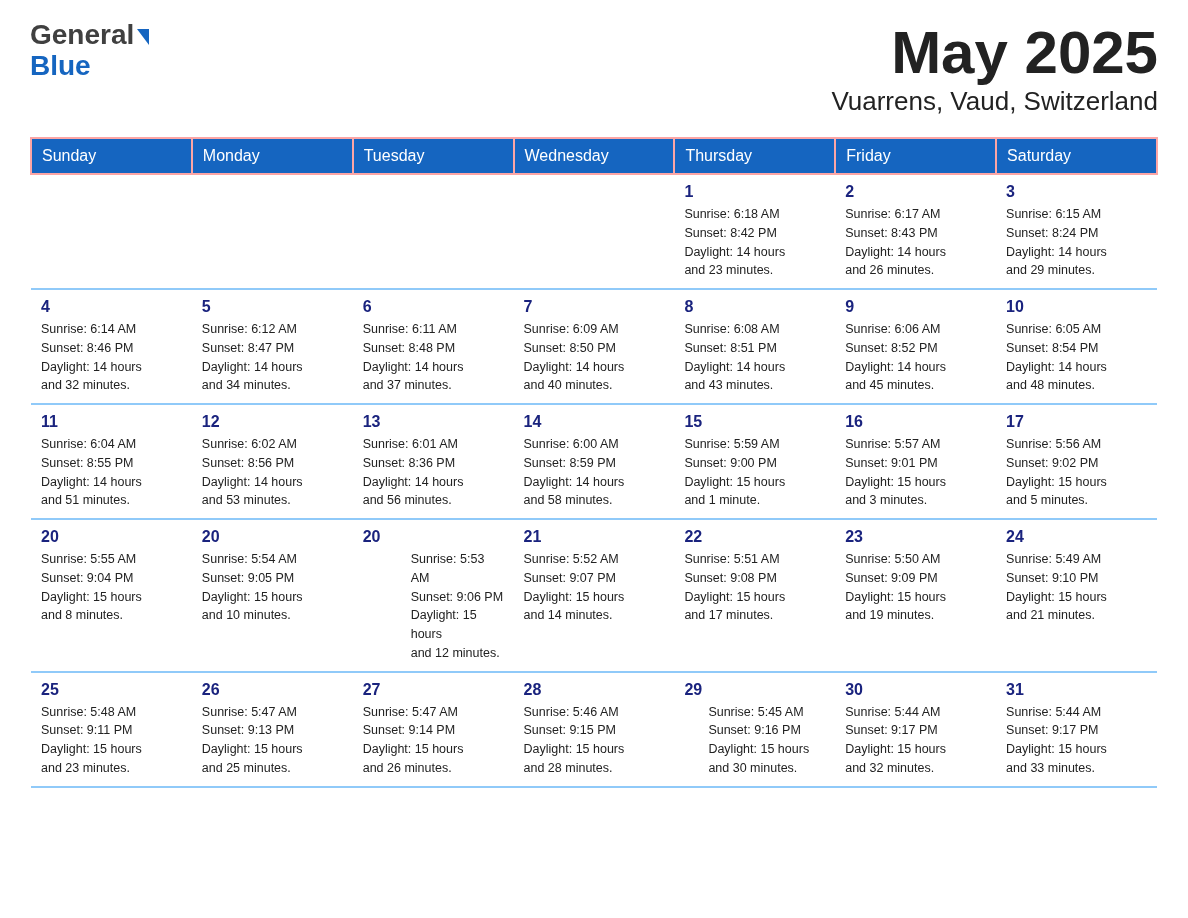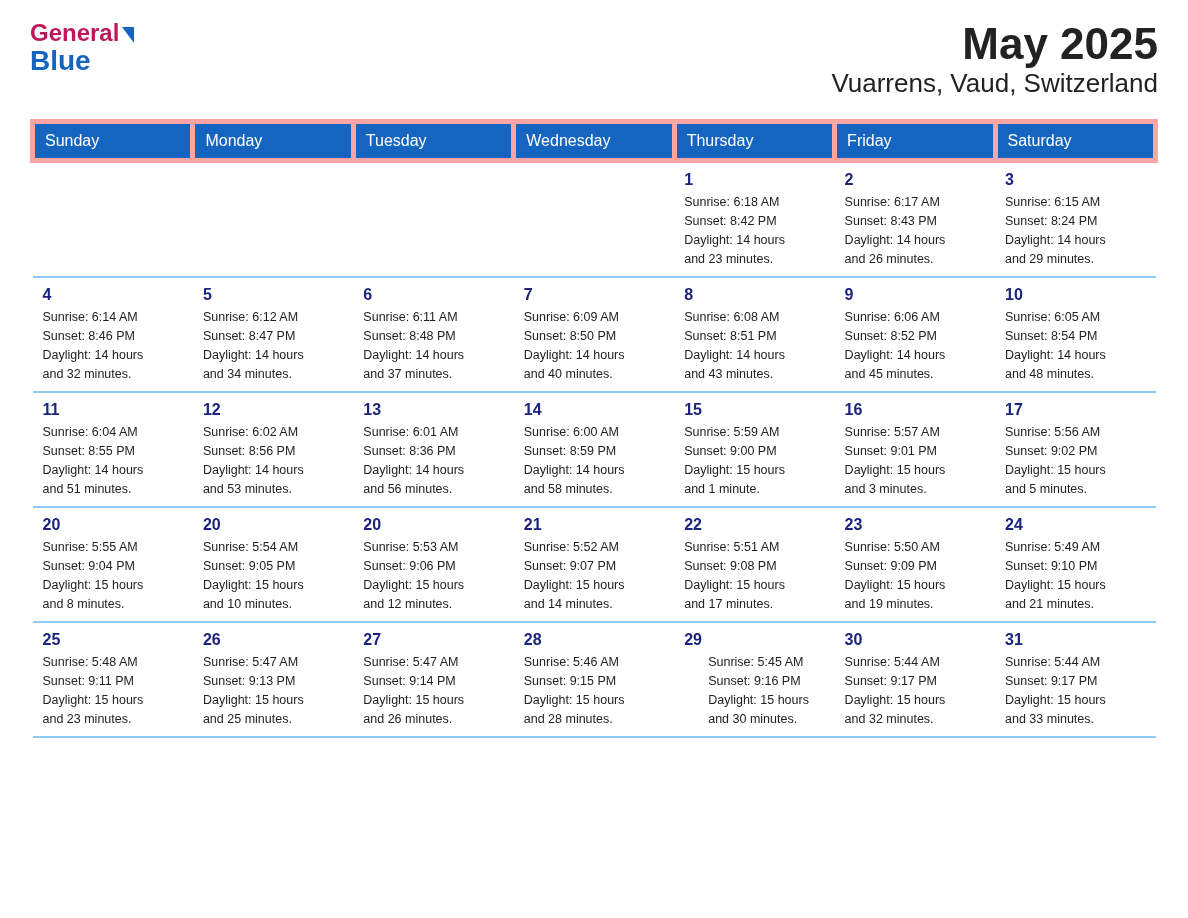--- a/index.html
+++ b/index.html
@@ -14,34 +14,34 @@
       justify-content: space-between;
       align-items: flex-start;
       margin-bottom: 20px;
     }
     .logo {
       display: flex;
       flex-direction: column;
       align-items: flex-start;
     }
     .logo-text {
-      font-size: 24px;
+      font-size: 28px;
       font-weight: bold;
-      color: #be185d;
+      color: #404040;
       line-height: 1.1;
     }
     .logo-line {
       display: flex;
       align-items: center;
     }
     .title-block {
       text-align: right;
     }
     .month-title {
-      font-size: 44px;
+      font-size: 60px;
       font-weight: bold;
       color: #222;
       line-height: 1.1;
     }
     .location {
       font-size: 26px;
       color: #222;
     }
     .calendar {
       width: 100%;
@@ -49,21 +49,21 @@
     }
     .calendar thead tr {
       background-color: #1565c0;
     }
     .calendar thead th {
       color: #fff;
       font-size: 16px;
       font-weight: normal;
       padding: 8px 10px;
       text-align: left;
-      border: 5px solid #fca5a5;
+      border: 2px solid #fca5a5;
     }
     .calendar tbody tr {
       border-bottom: 2px solid #90caf9;
     }
     .calendar tbody td {
       vertical-align: top;
       padding: 8px 10px;
       font-size: 13px;
       color: #222;
       border: none;
@@ -256,21 +256,21 @@
         </td>
         <td>
           <span class="day-number">20</span>
           <div class="day-info" style="white-space: pre-line;">Sunrise: 5:54 AM
 Sunset: 9:05 PM
 Daylight: 15 hours
 and 10 minutes.</div>
         </td>
         <td>
           <span class="day-number">20</span>
-          <div class="day-info" style="white-space: pre-line;">Sunrise: 5:53 AM
+          <div class="day-info" style="white-space: pre-line; margin-left: 48px;">Sunrise: 5:53 AM
 Sunset: 9:06 PM
 Daylight: 15 hours
 and 12 minutes.</div>
         </td>
         <td>
           <span class="day-number">21</span>
           <div class="day-info" style="white-space: pre-line;">Sunrise: 5:52 AM
 Sunset: 9:07 PM
 Daylight: 15 hours
 and 14 minutes.</div>

